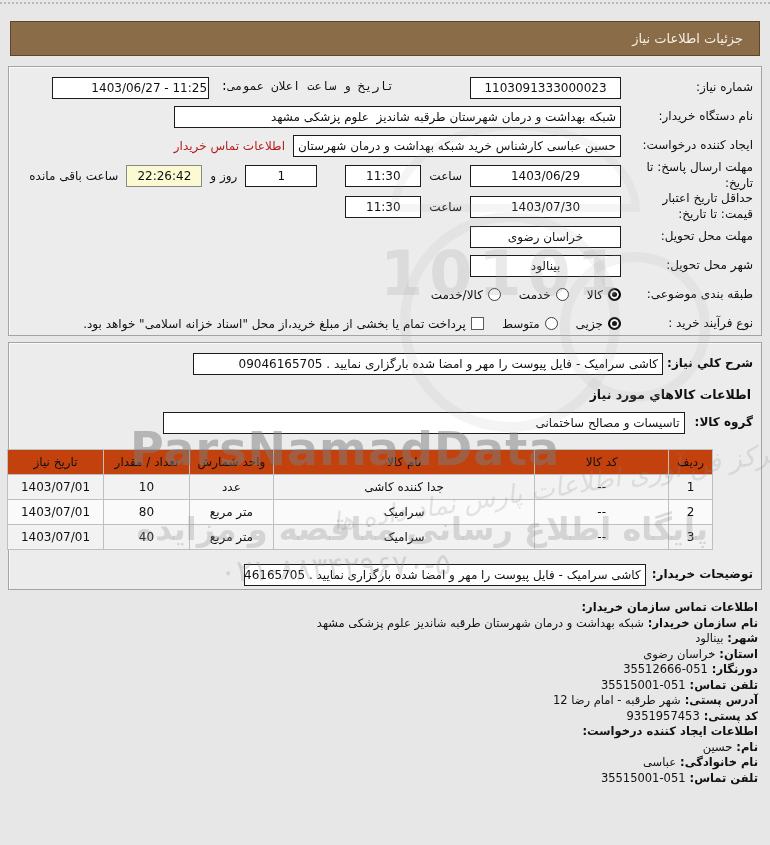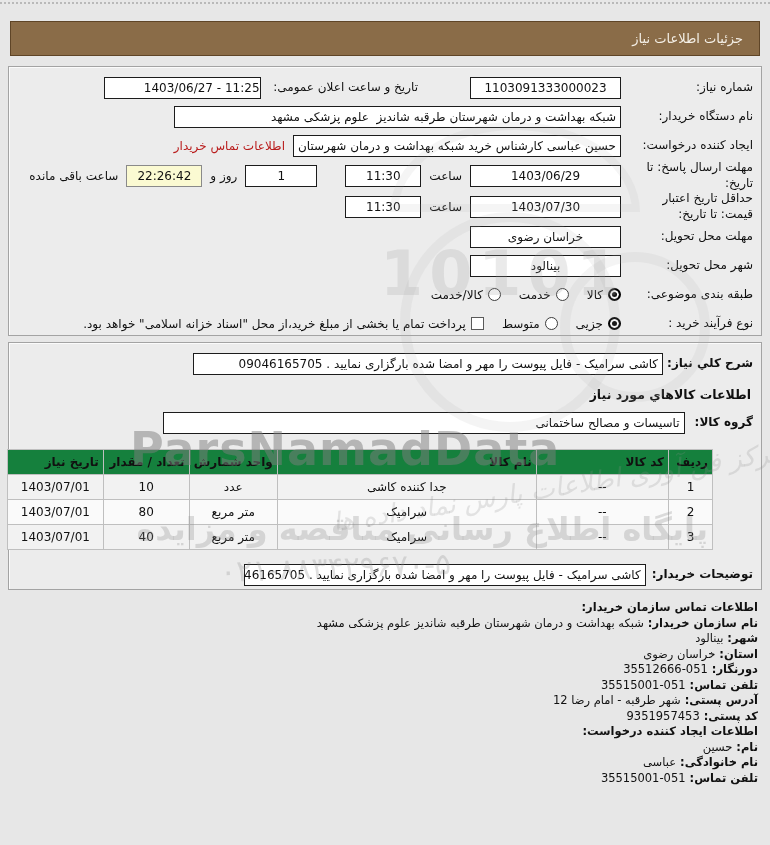--- a/index.html
+++ b/index.html
@@ -49,21 +49,21 @@
     display:flex; align-items:center; justify-content:center;
     overflow:hidden; white-space:nowrap;
     flex:none;
     font-size:12px;
   }
   .vbox.rt { justify-content:flex-start; padding:0 4px; }
   .vbox.yellow { background:#fbfad2; border:1px solid #8a8a8a; }
 
   .w145{width:151px;} .w155{width:157px;} .w445{width:447px;} .w390{width:328px;text-align:center;}
   .w75{width:76px;} .w70{width:72px;} .w520{width:522px;} .w470{width:470px;} .w400{width:402px;}
-  .gap84{margin-right:52px;} .gap28{margin-right:28px;} .gap6{margin-right:6px;padding-left:38px;}
+  .gap84{margin-right:76px;font-family:Liberation Mono, monospace;} .gap28{margin-right:28px;} .gap6{margin-right:6px;padding-left:38px;}
   .sp{margin-right:8px; margin-left:8px;}
 
   .link { color:#b91c1c; margin-right:8px; cursor:pointer; white-space:nowrap; }
 
   .radio {
     width:13px; height:13px; border:1px solid #3c3c3c; border-radius:50%;
     background:#fff; display:inline-block; flex:none;
   }
   .radio.on { border:2px solid #000; background:#000; box-shadow: inset 0 0 0 2px #fff; }
   .checkbox { width:13px; height:13px; border:1px solid #5a5a5a; background:#fff; display:inline-block; flex:none; }
@@ -80,21 +80,21 @@
     background:#fff;
     font-size:12px;
   }
   table.goods th, table.goods td {
     border:1px solid #bfbfbf;
     height:25px;
     text-align:center;
     padding:1px 4px;
     white-space:nowrap;
   }
-  table.goods th { background:#15803d; font-weight:bold;text-align:right; }
+  table.goods th { background:#c2410c; font-weight:normal; }
   table.goods tr.r-odd td { background:#f2f2f2; }
   table.goods tr.r-even td { background:#fafafa; }
   .c-row{width:44px;} .c-code{width:134px;} .c-name{width:262px;}
   .c-unit{width:84px;} .c-qty{width:86px;} .c-date{width:96px;}
 
   .notes-row { margin-top:10px; }
 
   .contact { margin:10px 12px 0 12px; line-height:15.5px; font-size:11.5px; text-align:right; }
   .cline .cl-label { font-weight:bold; }
   .cline .cl-value { margin-right:4px; }

